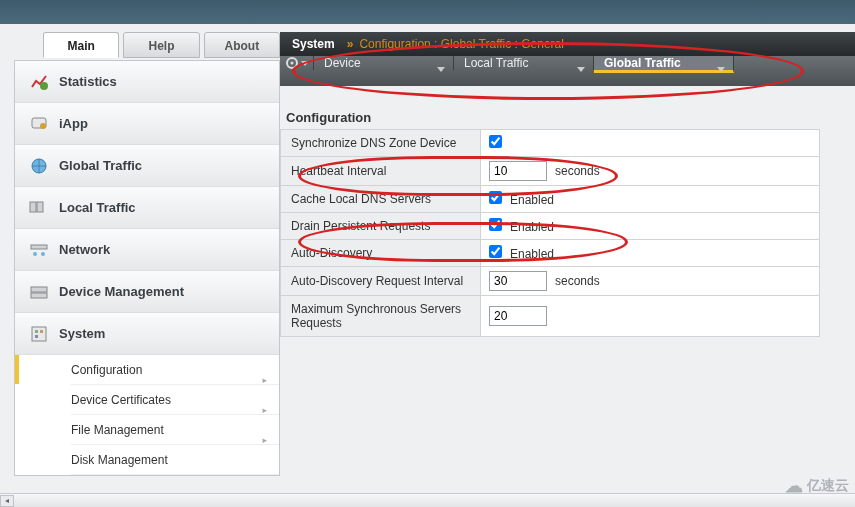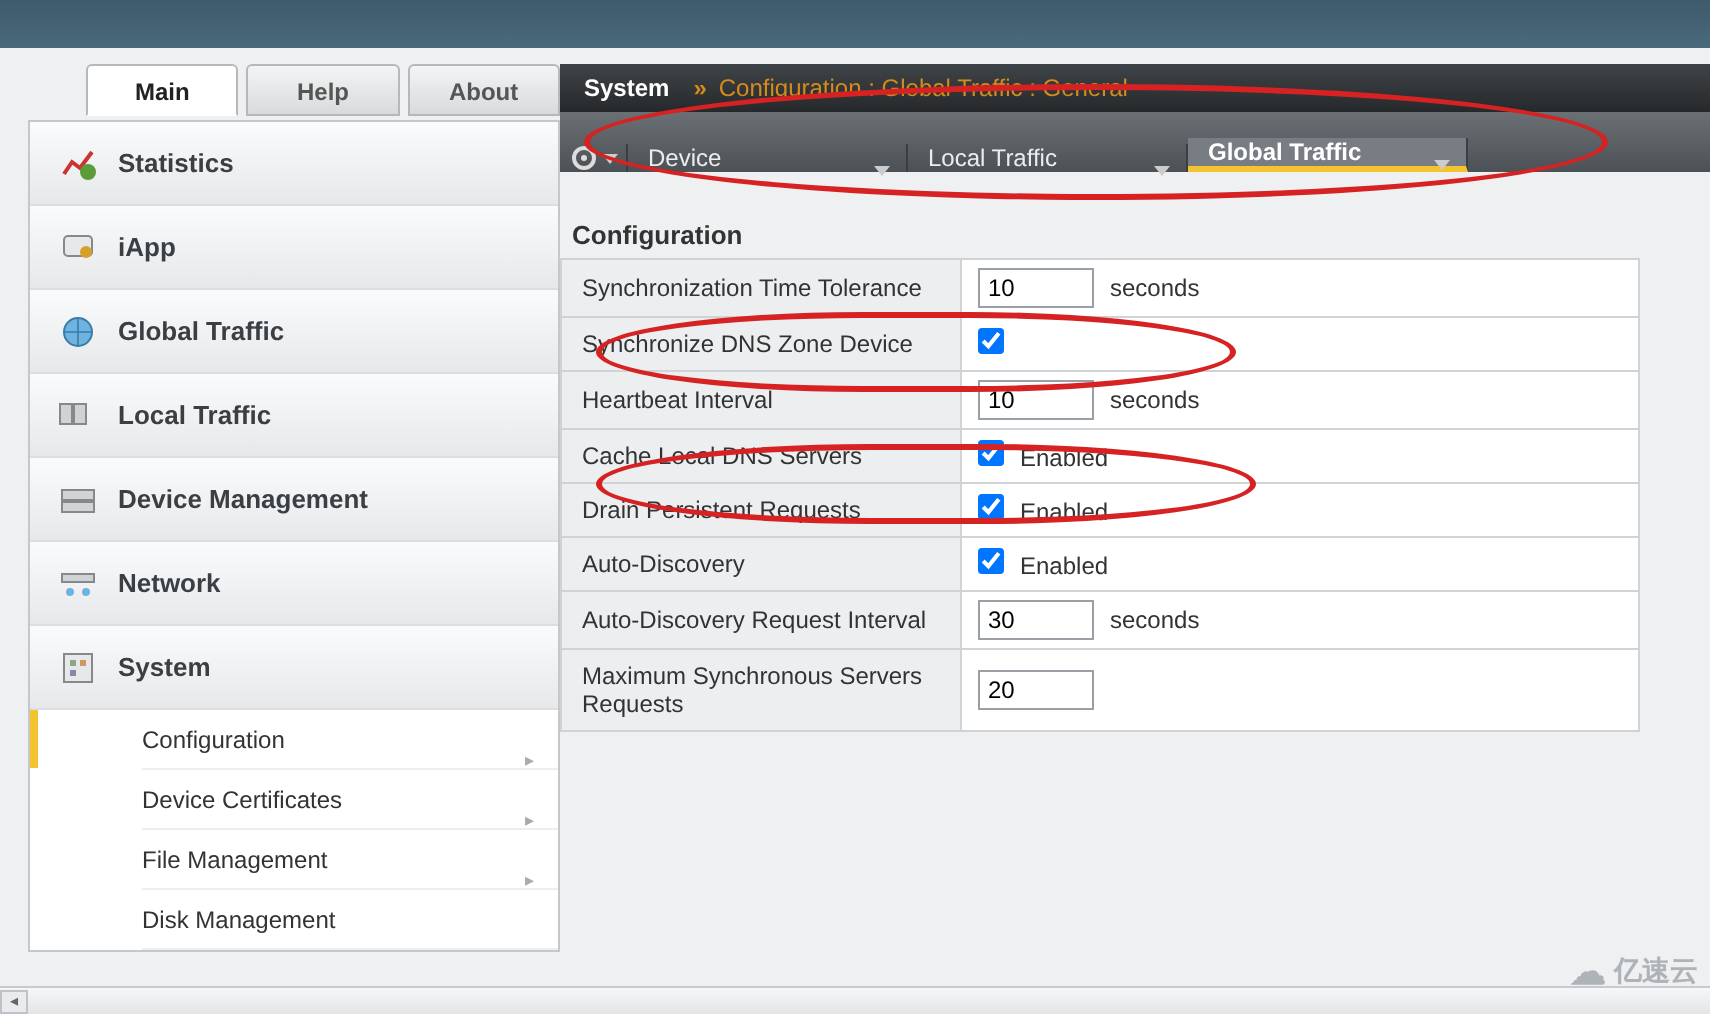--- a/index.html
+++ b/index.html
@@ -23,21 +23,21 @@
   .sub-item.active::before { content:""; position:absolute; left:-56px; top:0; width:4px; height:100%; background:#f4c430; }
   .sub-chevron { position:absolute; right:12px; top:10px; color:#aaa; font-size:9px; }
 
   .right-col { flex:1; padding-top: 8px; }
 
   .breadcrumb-bar { height: 24px; background: linear-gradient(#3f4448,#26292b); color: #fff; display: flex; align-items: center; padding: 0 12px; font-size: 12px; }
   .breadcrumb-bar .sys { font-weight: bold; margin-right: 6px; }
   .breadcrumb-bar .sep { color: #d58b1b; margin: 0 6px; font-weight: bold;}
   .breadcrumb-bar .trail { color: #d58b1b; }
 
-  .menu-bar { height: 30px; background: linear-gradient(#6a7074,#4b5155); display: flex; align-items: flex-end; font-size: 12px; }
+  .menu-bar { height: 30px; background: linear-gradient(#6a7074,#4b5155); display: flex; align-items: flex-start; font-size: 12px; }
   .menu-gear { width: 34px; display:flex; align-items:center; justify-content:center; color:#eee; border-right:1px solid #3b3f42; }
   .menu-cell { flex:0 0 140px; display:flex; align-items:center; padding:0 10px; color:#eaecee; border-right:1px solid #3b3f42; cursor:pointer; position:relative; }
   .menu-cell.active { background:#777d82; border-bottom:3px solid #f4c430; color:#fff; font-weight:bold; }
   .menu-caret { position:absolute; right:8px; top:11px; width:0;height:0;border-left:4px solid transparent;border-right:4px solid transparent;border-top:5px solid #ccc; }
 
   .section-title { font-size: 13px; font-weight: bold; color: #333; padding: 24px 0 4px 6px; }
 
   table.form { border-collapse: collapse; width: 540px; }
   table.form td { border: 1px solid #cfd3d6; font-size: 12px; }
   table.form td.lbl { width: 200px; background: #eceef0; padding: 6px 10px; color: #333; }
@@ -104,35 +104,35 @@
             <svg width="20" height="16">
               <rect x="1" y="2" width="6" height="10" fill="#cfd3d6" stroke="#888"></rect>
               <rect x="8" y="2" width="6" height="10" fill="#cfd3d6" stroke="#888"></rect>
             </svg>
           </span>
         <span>Local Traffic</span>
       </div>
       <div class="side-item">
         <span class="side-icon">
             <svg width="20" height="14">
-              <rect x="2" y="2" width="16" height="5" fill="#d0d4d7" stroke="#888"></rect>
-              <rect x="2" y="8" width="16" height="5" fill="#d0d4d7" stroke="#888"></rect>
-            </svg>
-          </span>
-        <span>Device Management</span>
-      </div>
-      <div class="side-item">
-        <span class="side-icon">
-            <svg width="20" height="14">
               <rect x="2" y="2" width="16" height="4" fill="#cfd3d6" stroke="#888"></rect>
               <circle cx="6" cy="11" r="2" fill="#6fb3e0"></circle>
               <circle cx="14" cy="11" r="2" fill="#6fb3e0"></circle>
             </svg>
           </span>
         <span>Network</span>
+      </div>
+      <div class="side-item">
+        <span class="side-icon">
+            <svg width="20" height="14">
+              <rect x="2" y="2" width="16" height="5" fill="#d0d4d7" stroke="#888"></rect>
+              <rect x="2" y="8" width="16" height="5" fill="#d0d4d7" stroke="#888"></rect>
+            </svg>
+          </span>
+        <span>Device Management</span>
       </div>
       <div class="side-item">
         <span class="side-icon">
             <svg width="18" height="18">
               <rect x="2" y="2" width="14" height="14" fill="#e6e8ea" stroke="#888"></rect>
               <rect x="5" y="5" width="3" height="3" fill="#8a8"></rect>
               <rect x="10" y="5" width="3" height="3" fill="#c96"></rect>
               <rect x="5" y="10" width="3" height="3" fill="#88a"></rect>
             </svg>
           </span>
@@ -174,24 +174,20 @@
           <span>Global Traffic</span>
           <span class="menu-caret"></span>
         </div>
     </div>
 
     <div class="section-title">Configuration</div>
 
     <table class="form">
       <tbody>
       <tr>
-        <td class="lbl">Synchronization Time Tolerance</td>
-        <td class="val"><input type="text" value="10" style=""><span class="after">seconds</span></td>
-      </tr>
-      <tr>
         <td class="lbl">Synchronize DNS Zone Device</td>
         <td class="val"><input type="checkbox" checked="" style=""></td>
       </tr>
       <tr>
         <td class="lbl">Heartbeat Interval</td>
         <td class="val"><input type="text" value="10" style=""><span class="after">seconds</span></td>
       </tr>
       <tr>
         <td class="lbl">Cache Local DNS Servers</td>
         <td class="val"><input type="checkbox" checked="" style=""><span class="after">Enabled</span></td>

